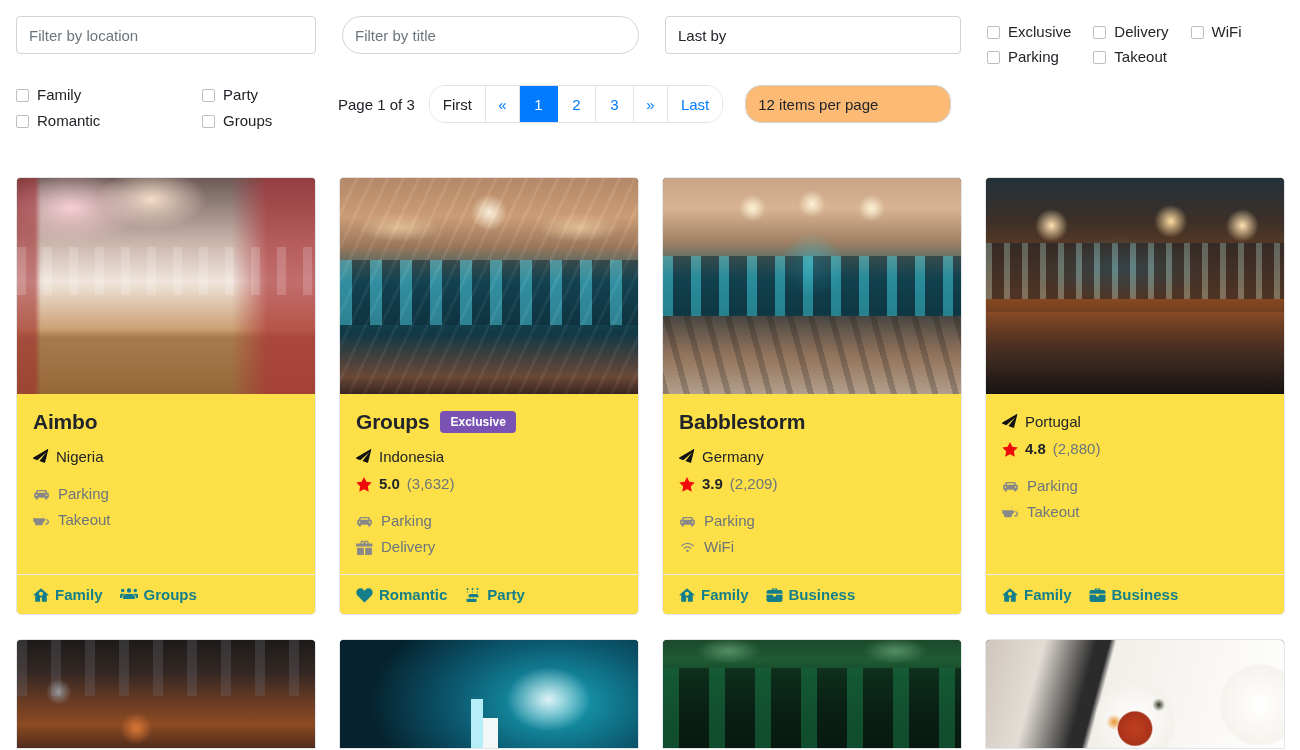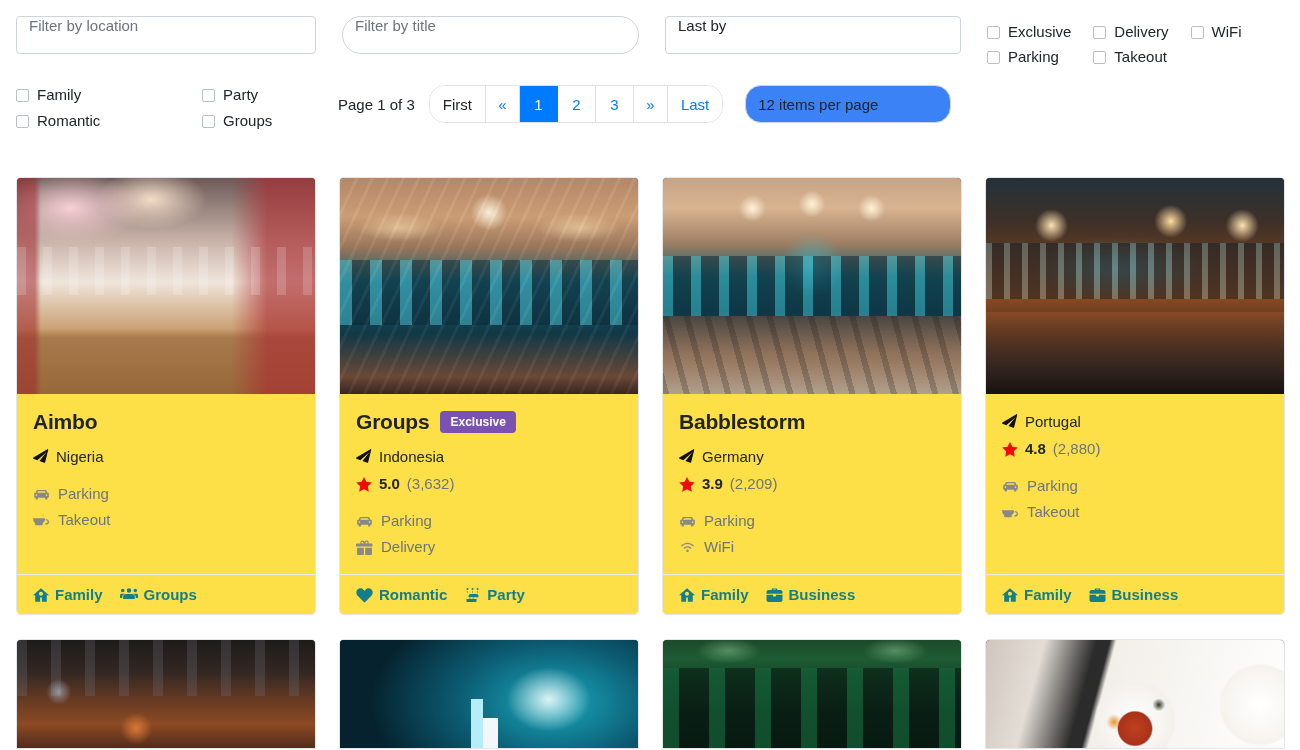--- a/index.html
+++ b/index.html
@@ -19,21 +19,21 @@
     align-items: flex-start;
     padding: 16px 16px 0 16px;
     gap: 26px;
   }
   .field {
     height: 38px;
     border: 1px solid #ced4da;
     border-radius: 4px;
     background: #fff;
     display: flex;
-    align-items: flex-start;
+    align-items: center;
     padding: 0 12px;
     font-size: 15px;
     color: #6c757d;
     font-family: "Liberation Sans", sans-serif;
   }
   .field.loc { width: 300px; }
   .field.title { width: 297px; border-radius: 19px; }
   .field.sort { width: 296px; color: #212529; }
 
   .check-grid {
@@ -103,21 +103,21 @@
   .pg.active { background: #007bff; color: #fff; border-right-color: #007bff; }
   .pg.chev { color: #007bff; padding: 0 10px; min-width: 34px; }
   .per-page {
     margin-left: 8px;
     width: 206px; height: 38px;
     border: 1px solid #ced4da;
     border-radius: 16px;
     display: flex; align-items: center;
     padding: 0 12px;
     font-size: 15px; color: #212529;
-    background: #3b82f6;
+    background: #fdba74;
   }
 
   
   .grid {
     display: grid;
     grid-template-columns: repeat(4, 300px);
     gap: 23px;
     padding: 0 16px;
     margin-top: 46px;
   }

